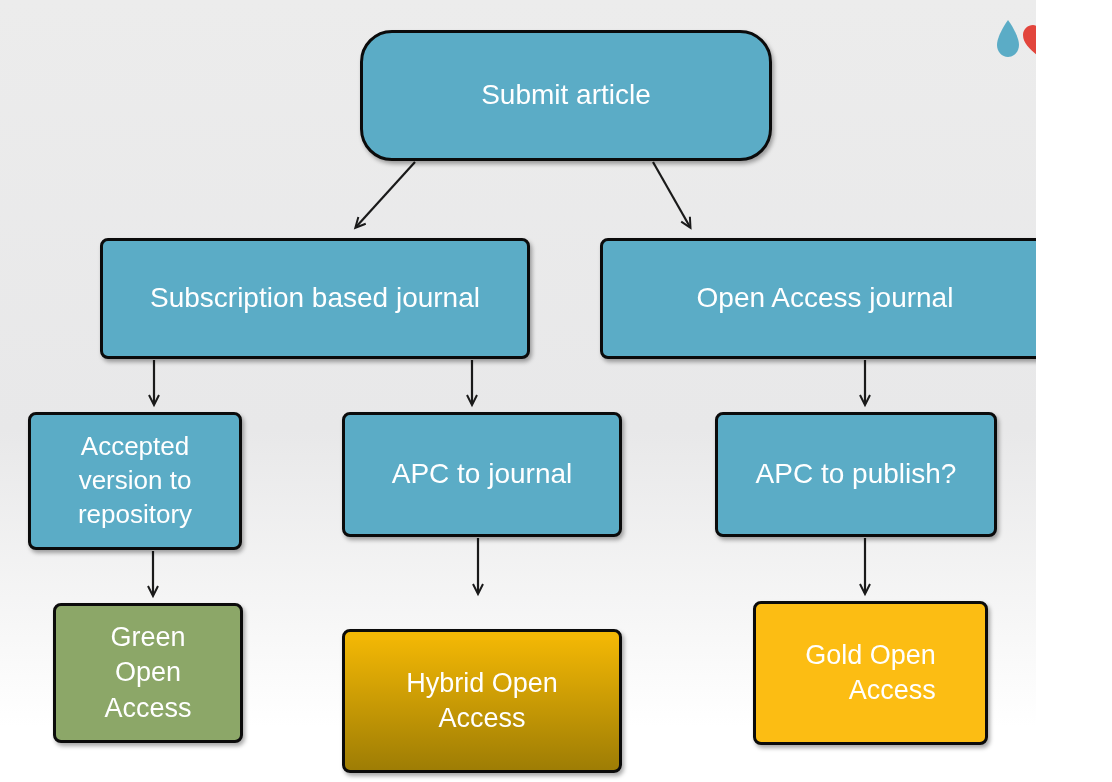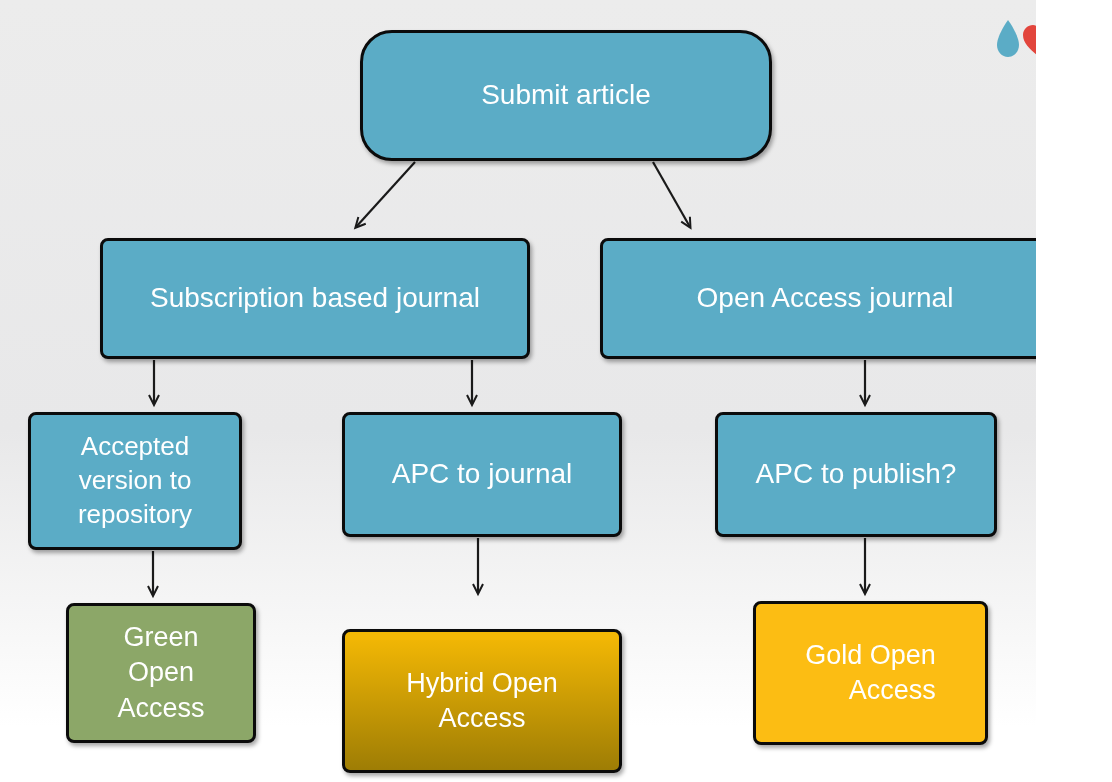--- a/index.html
+++ b/index.html
@@ -82,21 +82,21 @@
   <div class="node blue" style="left:600px; top:238px; width:450px; height:121px; font-size:28px;">
     <span class="node-label">Open Access journal</span>
   </div>
   <div class="node blue" style="left:342px; top:412px; width:280px; height:125px; font-size:28px;">
     <span class="node-label">APC to journal</span>
   </div>
   <div class="node blue" style="left:715px; top:412px; width:282px; height:125px; font-size:28px;">
     <span class="node-label">APC to publish?</span>
   </div>
 
-  <div class="node green" style="left:66px; top:603px; width:190px; height:140px; font-size:27px;">
+  <div class="node green" style="left:53px; top:603px; width:190px; height:140px; font-size:27px;">
     <span class="node-label">Green
 Open
 Access</span>
   </div>
   <div class="node hybrid" style="left:342px; top:629px; width:280px; height:144px; font-size:27px;">
     <span class="node-label">Hybrid Open
 Access</span>
   </div>
   <div class="node gold" style="left:753px; top:601px; width:235px; height:144px; font-size:27px;">
     <span class="node-label">Gold Open

